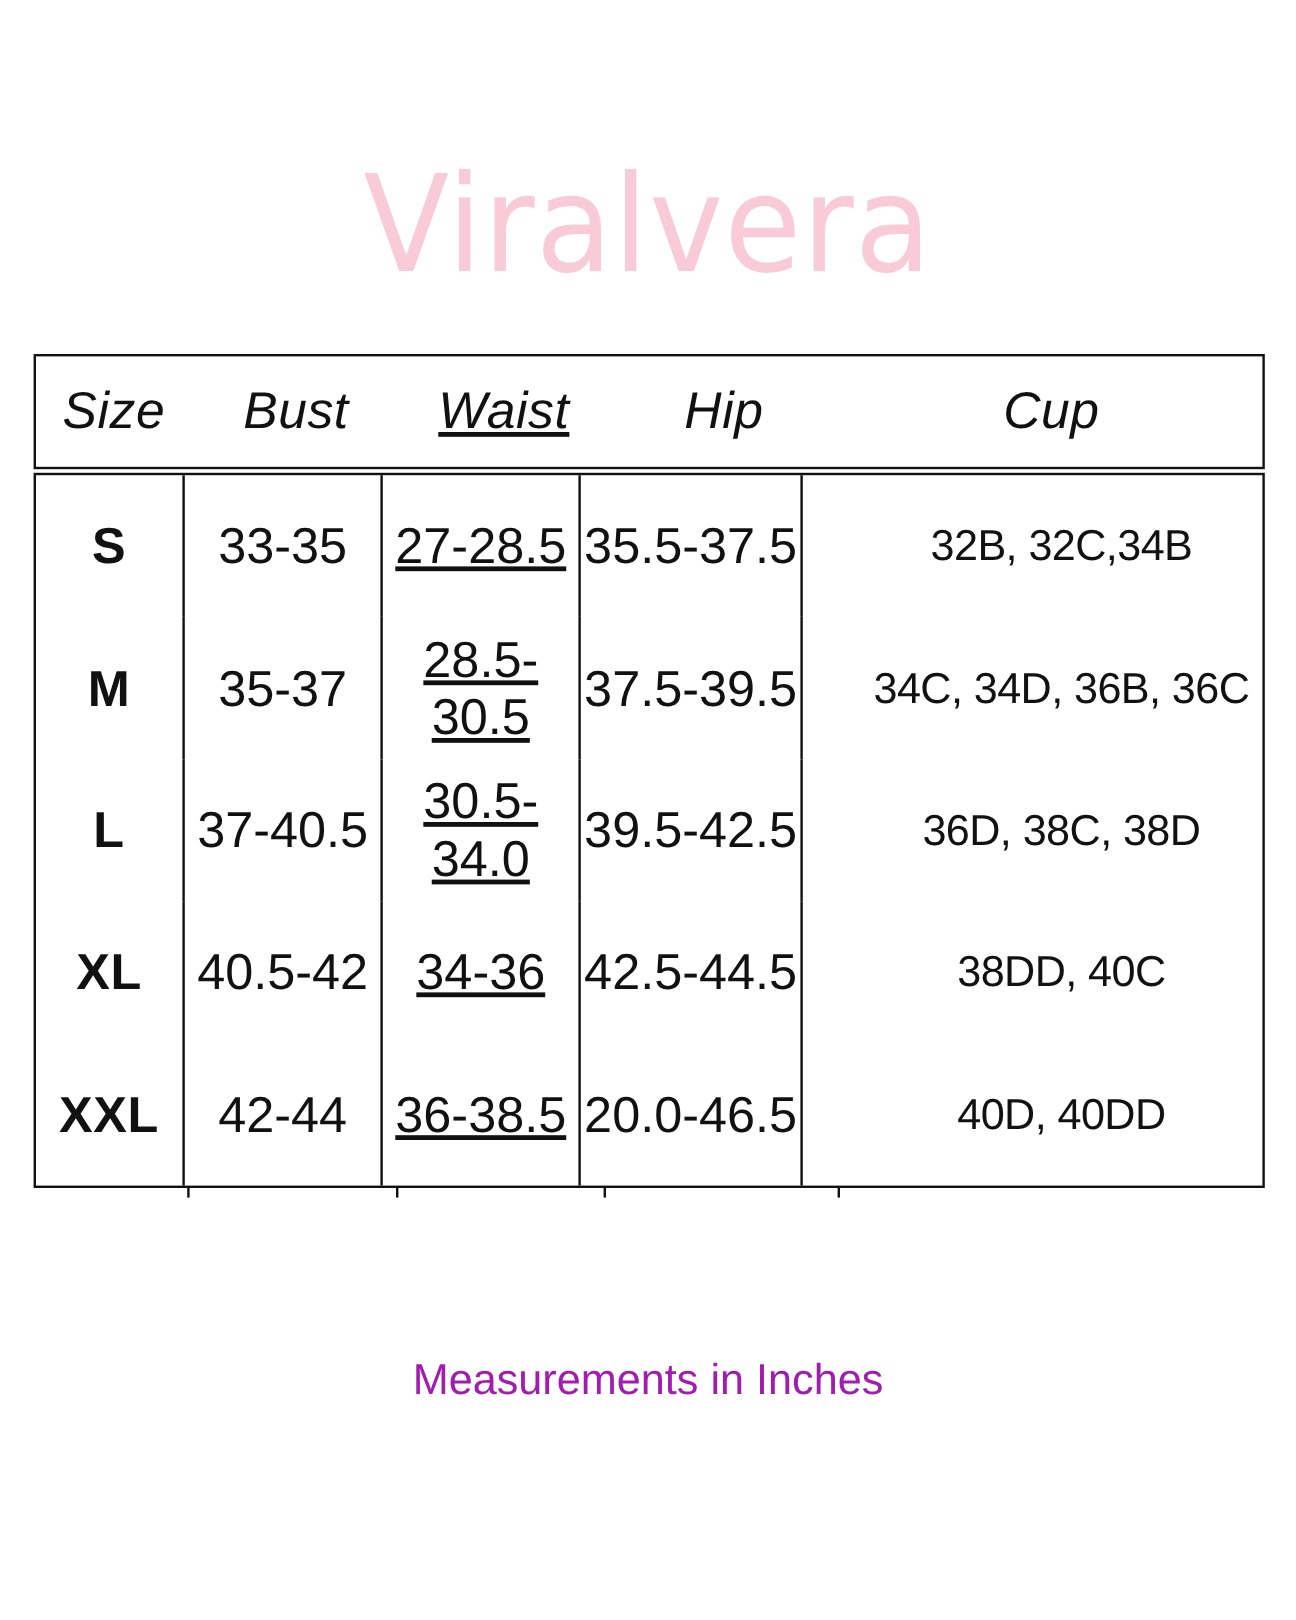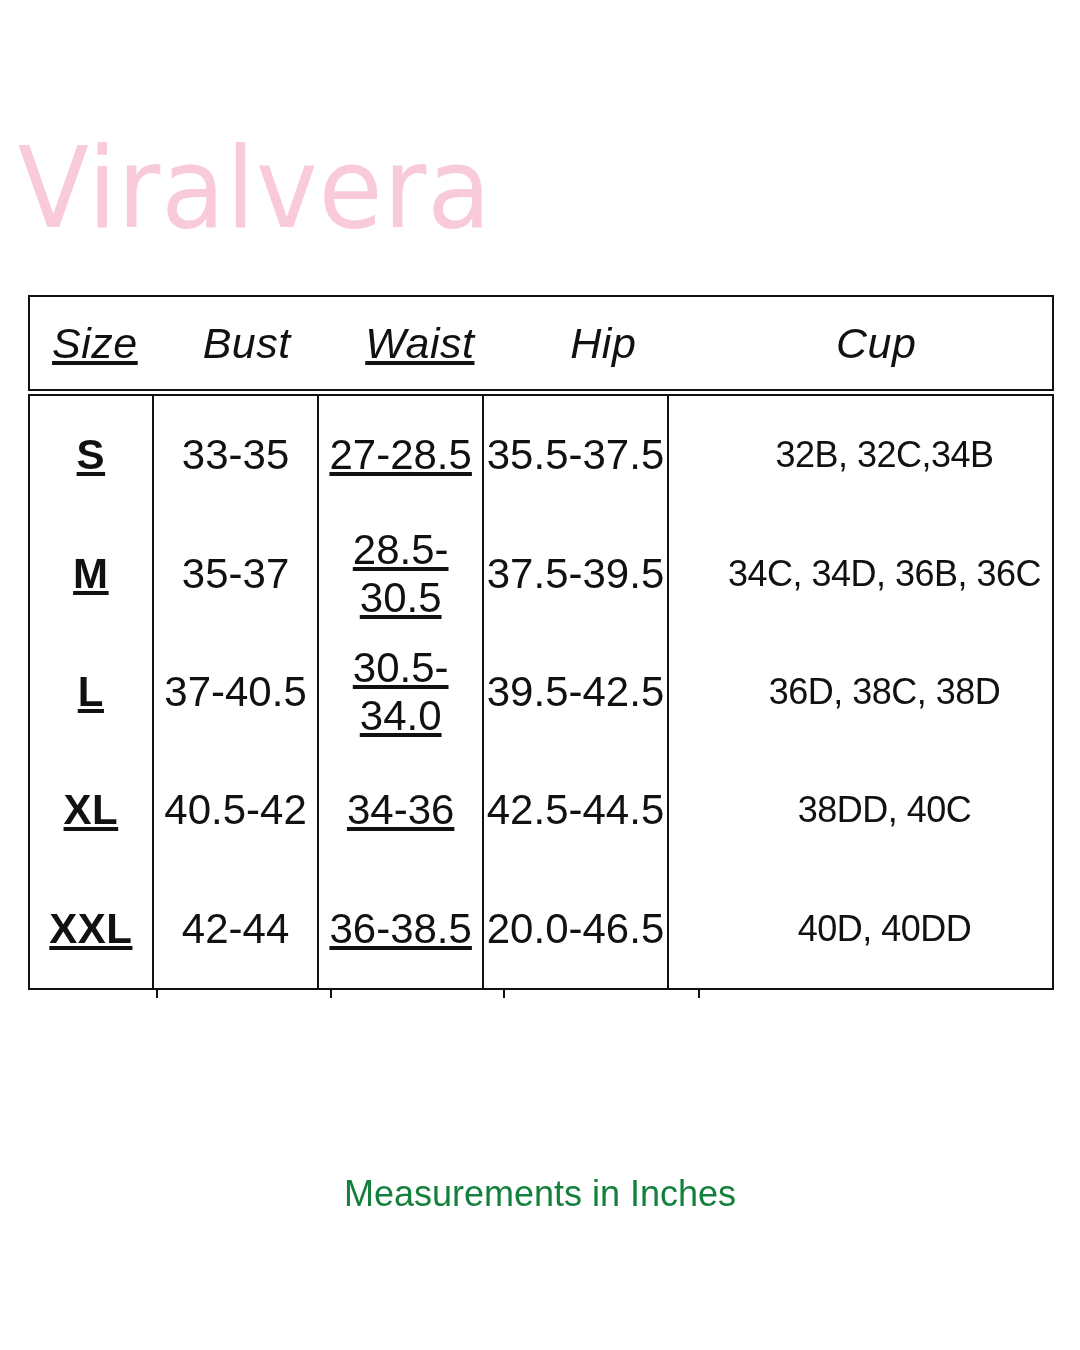--- a/index.html
+++ b/index.html
@@ -13,20 +13,21 @@
     color: #111111;
     overflow: hidden;
   }
 
   
   .brand {
     position: absolute;
     top: 118px;
     left: 0;
     width: 100%;
+    text-align: center;
     line-height: 140px;
   }
   .brand span {
     display: inline-block;
     font-family: "DejaVu Sans", sans-serif;
     font-size: 112px;
     font-weight: 500;
     color: #F9CBD8;
     letter-spacing: 1px;
     transform: scaleX(0.93);
@@ -59,21 +60,21 @@
     display: flex;
     flex-direction: column;
   }
   .trow { display: flex; flex: 1; }
   .cell {
     display: flex;
     align-items: center;
     justify-content: center;
     text-align: center;
   }
-  .col-size  { width: 12.7%; text-decoration: underline; }
+  .col-size  { width: 12.7%; }
   .col-bust  { width: 17.0%; }
   .col-waist { width: 16.9%; text-decoration: underline; }
   .col-hip   { width: 19.0%; }
   .col-cup   { width: 34.4%; }
   .trow .cell { font-size: 42px; border-right: 2px solid #111111; }
   .trow .cell:last-child { border-right: none; margin-left: 48px; }
   .trow .col-size { font-weight: bold; letter-spacing: 0.5px; }
   .trow .col-cup { font-size: 36px; letter-spacing: -0.5px; }
 
   
@@ -108,22 +109,21 @@
     transform-origin: center;
   }
   .chart-subtitle {
     position: absolute;
     top: 1128px;
     left: 0;
     width: 100%;
     text-align: center;
     font-size: 36px;
     line-height: 44px;
-    color: #15803d;
-    margin-top: 44px;
+    color: #a21caf;
   }
 </style>
 </head>
 <body>
 
 <div id="canvas">
 
   <div class="brand">
     <span>Viralvera</span>
   </div>

